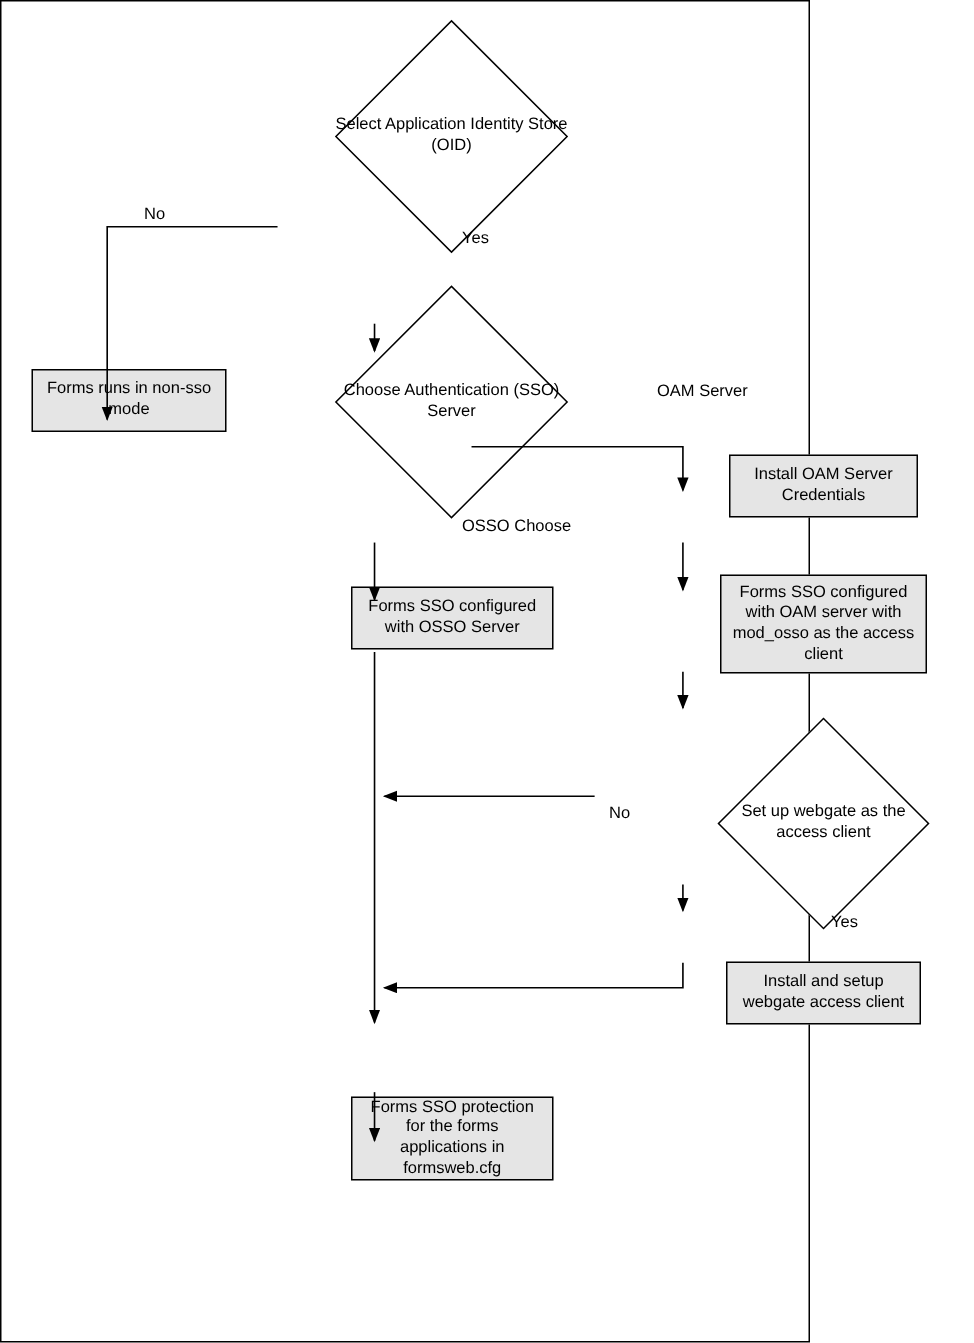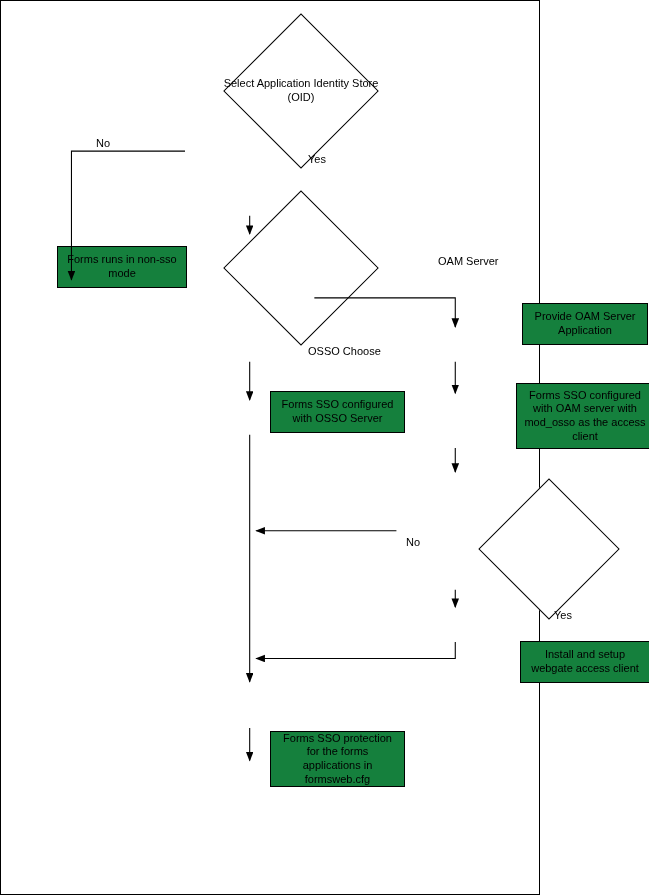--- a/index.html
+++ b/index.html
@@ -12,28 +12,27 @@
       position: relative;
       width: 540px;
       height: 895px;
       border: 1.5px solid #000;
       margin: 0;
       text-decoration: underline;
     }
     .box {
       position: absolute;
       border: 1px solid #000;
-      background: #15803d;
+      background: #e5e5e5;
       display: flex;
       align-items: center;
       justify-content: center;
       text-align: center;
       padding: 6px;
       line-height: 1.25;
-      margin-left: 36px;
     }
     .diamond {
       position: absolute;
       transform: rotate(45deg);
       border: 1px solid #000;
       background: #fff;
     }
     .diamond-label {
       position: absolute;
       display: flex;
@@ -58,33 +57,35 @@
   </style>
 </head>
 <body>
 
 <div class="canvas">
 
   <div class="diamond" style="left:245px; top:35px; width:110px; height:110px;"></div>
   <div class="diamond-label" style="left:220px; top:65px; width:160px; height:50px;">Select Application Identity Store (OID)</div>
 
   <div class="diamond" style="left:245px; top:212px; width:110px; height:110px;"></div>
+  <div class="diamond-label" style="left:222px; top:240px; width:156px; height:54px;">Choose Authentication (SSO) Server</div>
 
   <div class="diamond" style="left:498px; top:498px; width:100px; height:100px;"></div>
+  <div class="diamond-label" style="left:478px; top:523px; width:140px; height:50px;">Set up webgate as the access client</div>
 
   <div class="box" style="left:20px; top:245px; width:130px; height:42px;">
     <span>Forms runs in non-sso mode</span>
   </div>
 
   <div class="box" style="left:233px; top:390px; width:135px; height:42px;">
     <span>Forms SSO configured with OSSO Server</span>
   </div>
 
   <div class="box" style="left:485px; top:302px; width:126px; height:42px;">
-    <span>Provide OAM Server Application</span>
+    <span>Install OAM Server Credentials</span>
   </div>
 
   <div class="box" style="left:483px; top:640px; width:130px; height:42px;">
     <span>Install and setup webgate access client</span>
   </div>
 
   <div class="box" style="left:479px; top:382px; width:138px; height:66px;">
     <span>Forms SSO configured with OAM server with mod_osso as the access client</span>
   </div>
 

